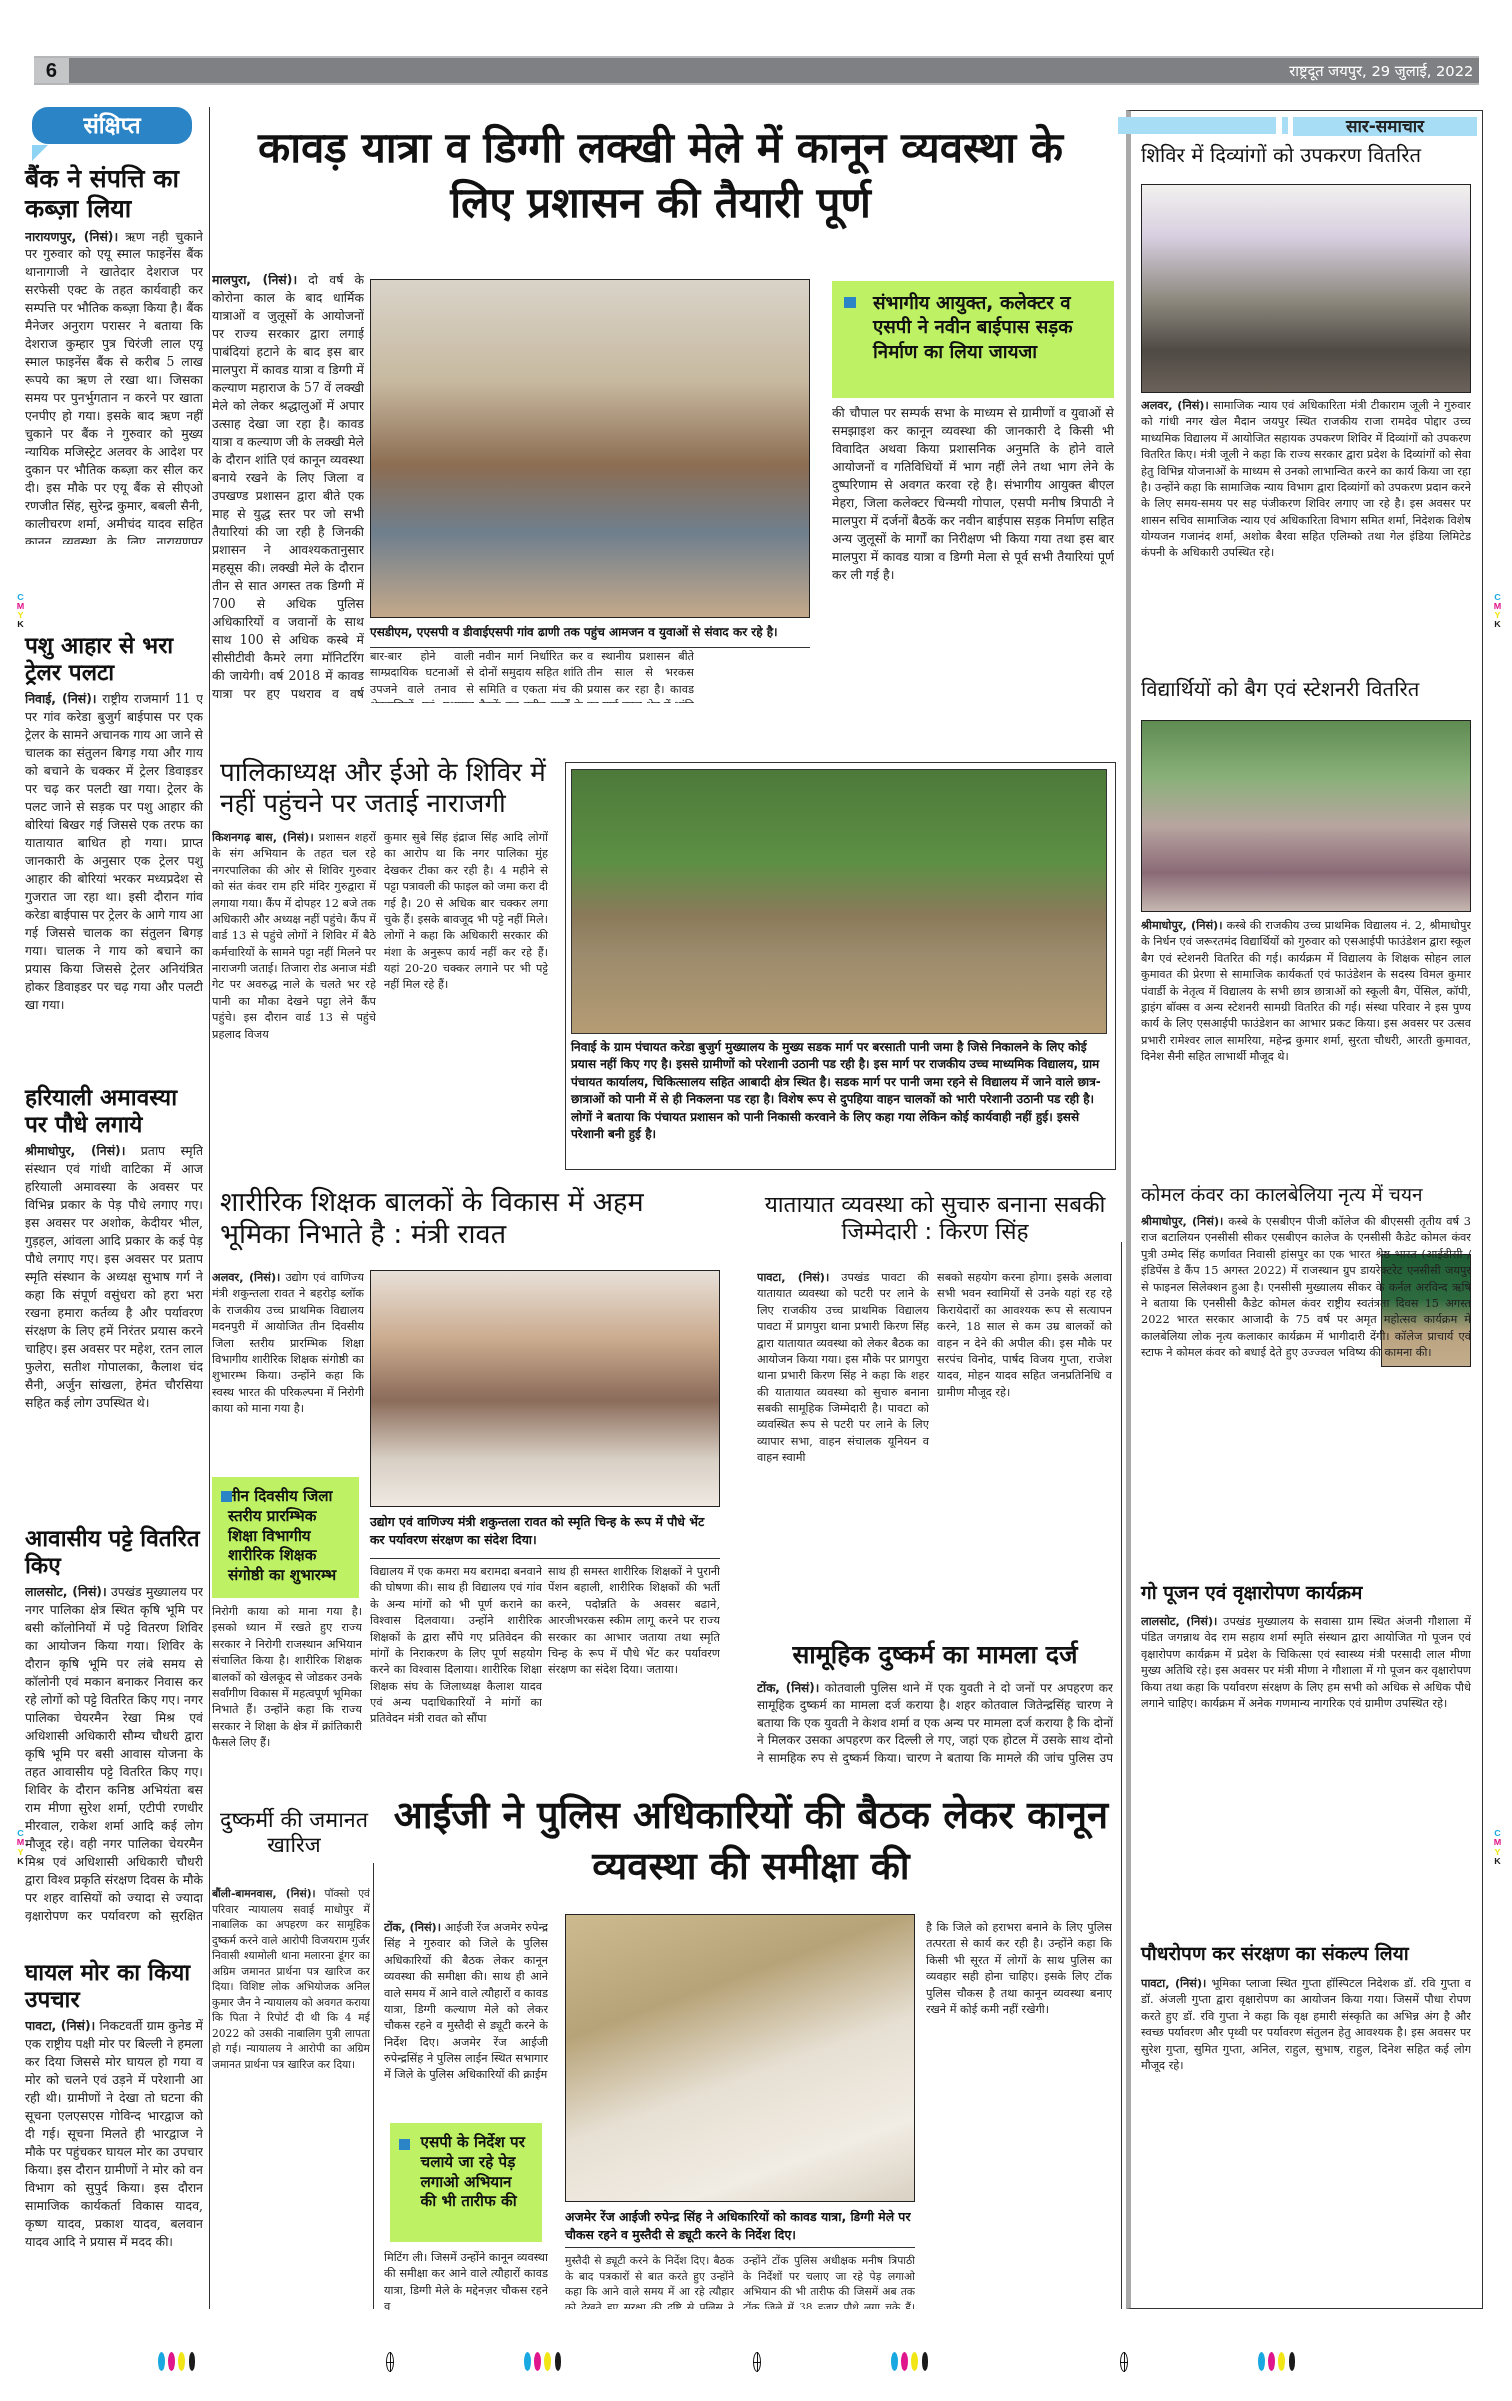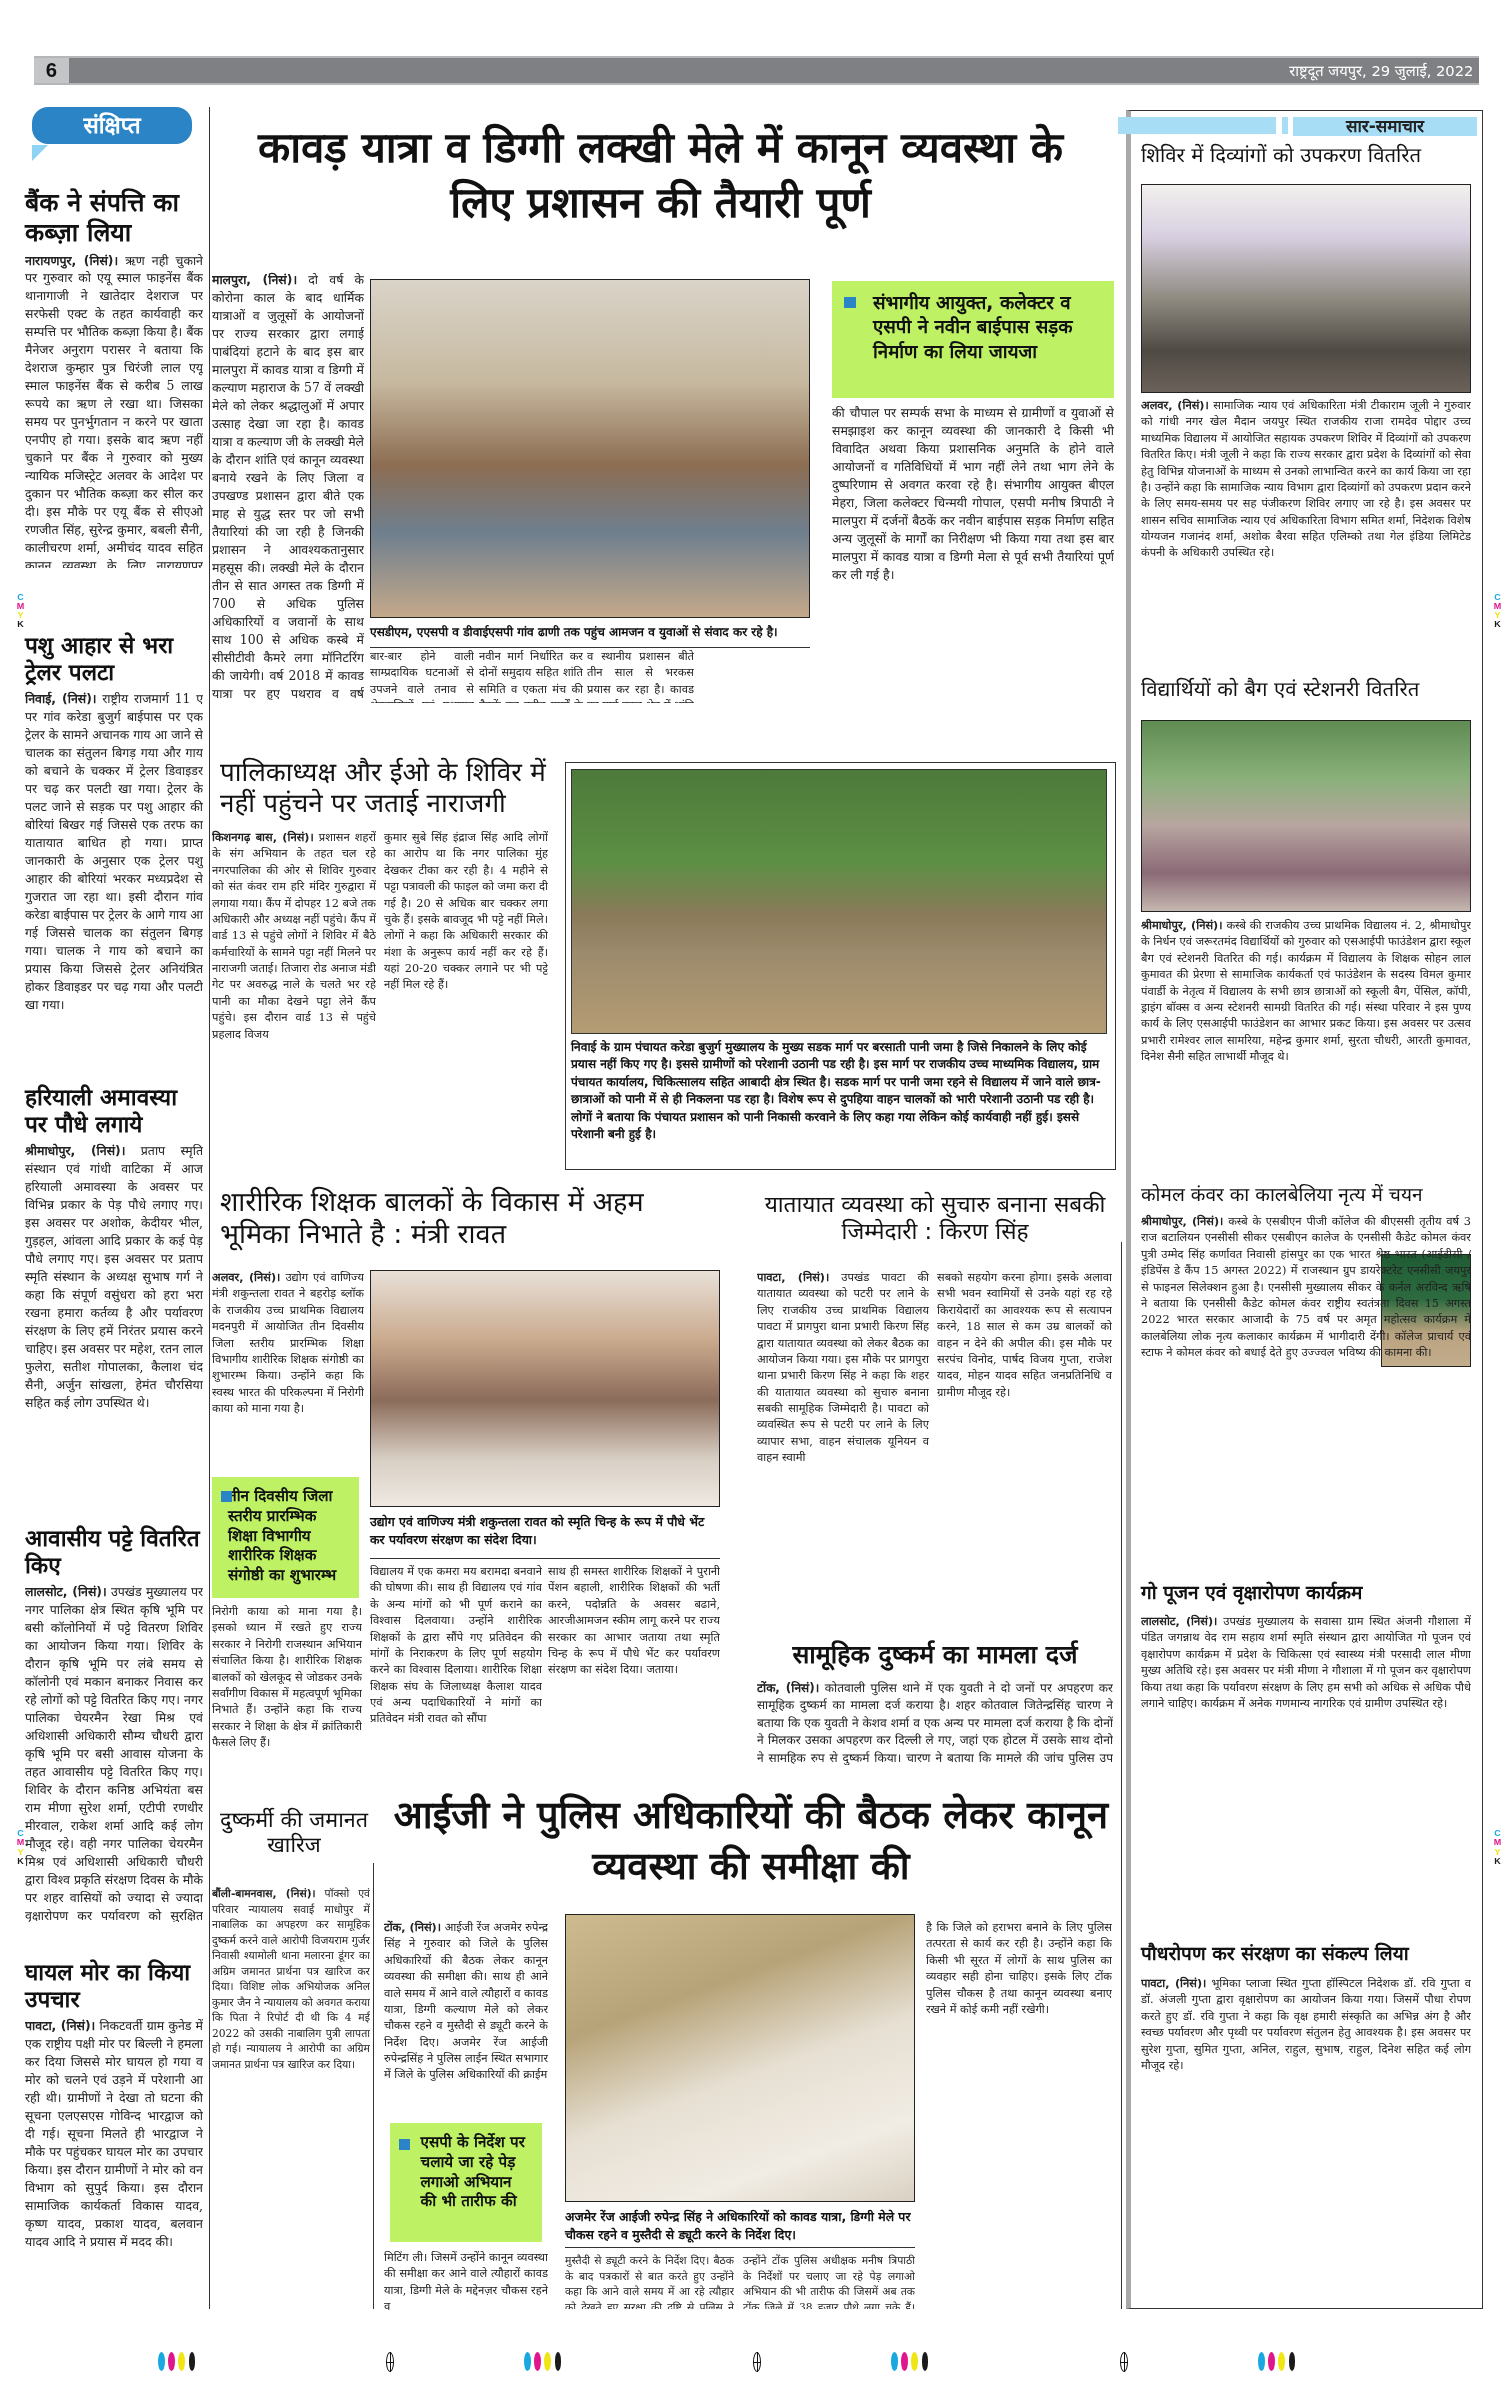--- a/index.html
+++ b/index.html
@@ -48,21 +48,21 @@
 
 <div id="hdr" class="abs">
   <div class="pg">6</div>
   <div class="date">राष्ट्रदूत जयपुर, 29 जुलाई, 2022</div>
 </div>
 
 <div class="abs brief-tab" style="left:32px;top:107px;width:160px;height:37px;border-radius:16px;">संक्षिप्त</div>
 <div class="abs brief-tail" style="left:32px;top:145px;"></div>
 <div class="vrule" style="left:209px;top:107px;height:2202px;"></div>
 
-<div class="abs" style="left:25px;top:164px;width:178px;margin-top:24px;">
+<div class="abs" style="left:25px;top:164px;width:178px;">
   <div class="hl" style="font-size:25px;">बैंक ने संपत्ति का कब्ज़ा लिया</div>
   <div class="body" style="height:316px;margin-top:4.5px;"><b>नारायणपुर, (निसं)।</b> <span>ऋण नही चुकाने पर गुरुवार को एयू स्माल फाइनेंस बैंक थानागाजी ने खातेदार देशराज पर सरफेसी एक्ट के तहत कार्यवाही कर सम्पत्ति पर भौतिक कब्ज़ा किया है। बैंक मैनेजर अनुराग परासर ने बताया कि देशराज कुम्हार पुत्र चिरंजी लाल एयू स्माल फाइनेंस बैंक से करीब 5 लाख रूपये का ऋण ले रखा था। जिसका समय पर पुनर्भुगतान न करने पर खाता एनपीए हो गया। इसके बाद ऋण नहीं चुकाने पर बैंक ने गुरुवार को मुख्य न्यायिक मजिस्ट्रेट अलवर के आदेश पर दुकान पर भौतिक कब्ज़ा कर सील कर दी। इस मौके पर एयू बैंक से सीएओ रणजीत सिंह, सुरेन्द्र कुमार, बबली सैनी, कालीचरण शर्मा, अमीचंद यादव सहित कानून व्यवस्था के लिए नारायणपुर सहित पुलिस लाइन का जाप्ता मौके पर मौजूद रहा।</span></div>
 </div>
 
 <div class="abs" style="left:25px;top:632px;width:178px;">
   <div class="hl" style="font-size:22.6px;">पशु आहार से भरा ट्रेलर पलटा</div>
   <div class="body" style="height:350px;margin-top:4.5px;"><b>निवाई, (निसं)।</b> <span>राष्ट्रीय राजमार्ग 11 ए पर गांव करेडा बुजुर्ग बाईपास पर एक ट्रेलर के सामने अचानक गाय आ जाने से चालक का संतुलन बिगड़ गया और गाय को बचाने के चक्कर में ट्रेलर डिवाइडर पर चढ़ कर पलटी खा गया। ट्रेलर के पलट जाने से सड़क पर पशु आहार की बोरियां बिखर गई जिससे एक तरफ का यातायात बाधित हो गया। प्राप्त जानकारी के अनुसार एक ट्रेलर पशु आहार की बोरियां भरकर मध्यप्रदेश से गुजरात जा रहा था। इसी दौरान गांव करेडा बाईपास पर ट्रेलर के आगे गाय आ गई जिससे चालक का संतुलन बिगड़ गया। चालक ने गाय को बचाने का प्रयास किया जिससे ट्रेलर अनियंत्रित होकर डिवाइडर पर चढ़ गया और पलटी खा गया।</span></div>
 </div>
 
 <div class="abs" style="left:25px;top:1084px;width:178px;">
@@ -117,21 +117,21 @@
   <span>तीन दिवसीय जिला स्तरीय प्रारम्भिक शिक्षा विभागीय शारीरिक शिक्षक संगोष्ठी का शुभारम्भ</span>
 </div>
 <div class="abs body" style="left:212px;top:1604px;width:150px;height:152px;font-size:11.3px;">निरोगी काया को माना गया है। इसको ध्यान में रखते हुए राज्य सरकार ने निरोगी राजस्थान अभियान संचालित किया है। शारीरिक शिक्षक बालकों को खेलकूद से जोडकर उनके सर्वांगीण विकास में महत्वपूर्ण भूमिका निभाते हैं। उन्होंने कहा कि राज्य सरकार ने शिक्षा के क्षेत्र में क्रांतिकारी फैसले लिए हैं।</div>
 
 <div class="photo" style="left:370px;top:1270px;width:350px;height:237px;">
   <div class="ph" style="background:linear-gradient(180deg,#e8e0d8 0%,#c9a98c 30%,#8b6b5a 55%,#d8cfc4 80%,#efe9e2 100%);"></div>
 </div>
 <div class="caption" style="left:370px;top:1513px;width:350px;font-size:12.4px;">उद्योग एवं वाणिज्य मंत्री शकुन्तला रावत को स्मृति चिन्ह के रूप में पौधे भेंट कर पर्यावरण संरक्षण का संदेश दिया।</div>
 <div class="hrule" style="left:370px;top:1558px;width:350px;"></div>
 <div class="abs body" style="left:370px;top:1564px;width:172px;height:192px;font-size:11.3px;">विद्यालय में एक कमरा मय बरामदा बनवाने की घोषणा की। साथ ही विद्यालय एवं गांव के अन्य मांगों को भी पूर्ण कराने का विश्वास दिलवाया। उन्होंने शारीरिक शिक्षकों के द्वारा सौंपे गए प्रतिवेदन की मांगों के निराकरण के लिए पूर्ण सहयोग करने का विश्वास दिलाया। शारीरिक शिक्षा शिक्षक संघ के जिलाध्यक्ष कैलाश यादव एवं अन्य पदाधिकारियों ने मांगों का प्रतिवेदन मंत्री रावत को सौंपा</div>
-<div class="abs body" style="left:548px;top:1564px;width:172px;height:192px;font-size:11.3px;">साथ ही समस्त शारीरिक शिक्षकों ने पुरानी पेंशन बहाली, शारीरिक शिक्षकों की भर्ती करने, पदोन्नति के अवसर बढाने, आरजीआमजन स्कीम लागू करने पर राज्य सरकार का आभार जताया तथा स्मृति चिन्ह के रूप में पौधे भेंट कर पर्यावरण संरक्षण का संदेश दिया। जताया।</div>
+<div class="abs body" style="left:548px;top:1564px;width:172px;height:192px;font-size:11.3px;">साथ ही समस्त शारीरिक शिक्षकों ने पुरानी पेंशन बहाली, शारीरिक शिक्षकों की भर्ती करने, पदोन्नति के अवसर बढाने, आरजीभरकस स्कीम लागू करने पर राज्य सरकार का आभार जताया तथा स्मृति चिन्ह के रूप में पौधे भेंट कर पर्यावरण संरक्षण का संदेश दिया। जताया।</div>
 
 <div class="abs hl" style="left:757px;top:1191px;width:356px;font-size:22.6px;font-weight:normal;text-align:center;">यातायात व्यवस्था को सुचारु बनाना सबकी जिम्मेदारी : किरण सिंह</div>
 <div class="abs body" style="left:757px;top:1270px;width:172px;height:339px;font-size:11.3px;"><b>पावटा, (निसं)।</b> <span>उपखंड पावटा की यातायात व्यवस्था को पटरी पर लाने के लिए राजकीय उच्च प्राथमिक विद्यालय पावटा में प्रागपुरा थाना प्रभारी किरण सिंह द्वारा यातायात व्यवस्था को लेकर बैठक का आयोजन किया गया। इस मौके पर प्रागपुरा थाना प्रभारी किरण सिंह ने कहा कि शहर की यातायात व्यवस्था को सुचारु बनाना सबकी सामूहिक जिम्मेदारी है। पावटा को व्यवस्थित रूप से पटरी पर लाने के लिए व्यापार सभा, वाहन संचालक यूनियन व वाहन स्वामी</span></div>
 <div class="abs body" style="left:937px;top:1270px;width:175px;height:339px;font-size:11.3px;">सबको सहयोग करना होगा। इसके अलावा सभी भवन स्वामियों से उनके यहां रह रहे किरायेदारों का आवश्यक रूप से सत्यापन करने, 18 साल से कम उम्र बालकों को वाहन न देने की अपील की। इस मौके पर सरपंच विनोद, पार्षद विजय गुप्ता, राजेश यादव, मोहन यादव सहित जनप्रतिनिधि व ग्रामीण मौजूद रहे।</div>
 
 <div class="abs hl" style="left:757px;top:1640px;width:356px;font-size:25px;text-align:center;">सामूहिक दुष्कर्म का मामला दर्ज</div>
 <div class="abs body" style="left:757px;top:1680px;width:356px;height:85px;font-size:12px;"><b>टोंक, (निसं)।</b> <span>कोतवाली पुलिस थाने में एक युवती ने दो जनों पर अपहरण कर सामूहिक दुष्कर्म का मामला दर्ज कराया है। शहर कोतवाल जितेन्द्रसिंह चारण ने बताया कि एक युवती ने केशव शर्मा व एक अन्य पर मामला दर्ज कराया है कि दोनों ने मिलकर उसका अपहरण कर दिल्ली ले गए, जहां एक होटल में उसके साथ दोनो ने सामहिक रुप से दुष्कर्म किया। चारण ने बताया कि मामले की जांच पुलिस उप अधीक्षक सलेह मोहम्मद कर रहे है।</span></div>
 
 <div class="abs hl" style="left:215px;top:1807px;width:158px;font-size:21.5px;font-weight:normal;text-align:center;">दुष्कर्मी की जमानत खारिज</div>
 <div class="vrule" style="left:373px;top:1863px;height:446px;"></div>

